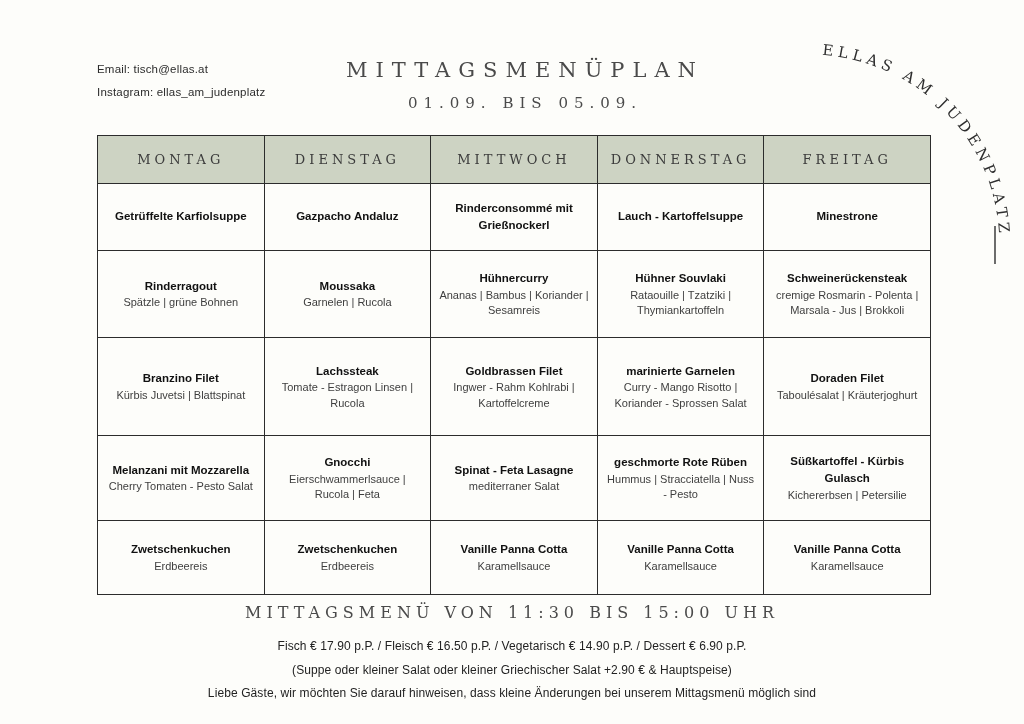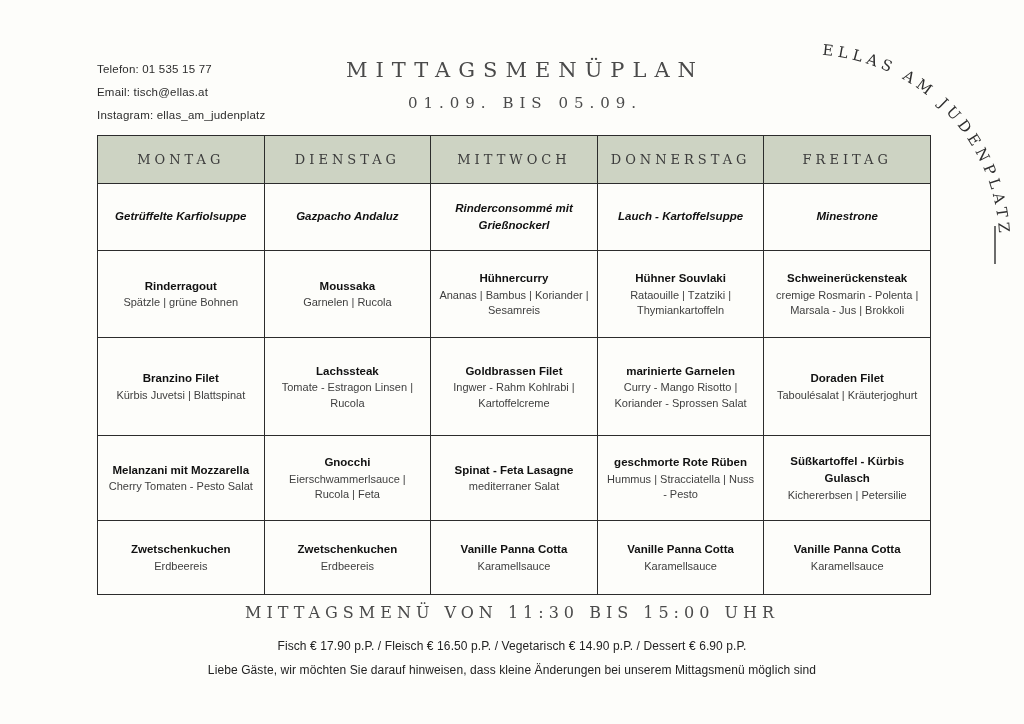--- a/index.html
+++ b/index.html
@@ -64,21 +64,21 @@
   }
   table.menu thead tr { height: 45px; }
   thead th {
     background: #cdd3c3;
     font-family: "DejaVu Serif", serif;
     font-weight: normal;
     font-size: 13px;
     letter-spacing: 4px;
     color: #3b3b3b;
   }
-  tr.r-soup    { height: 55px; font-style: italic; }
+  tr.r-soup    { height: 55px; }
   tr.r-main1   { height: 87px; }
   tr.r-main2   { height: 98px; }
   tr.r-veg     { height: 85px; }
   tr.r-dessert { height: 74px; }
   .dish-title {
     display: block;
     font-weight: bold;
     font-size: 11.5px;
     color: #111111;
     line-height: 1.45;
@@ -110,21 +110,20 @@
     font-size: 12px;
     color: #222222;
     margin-bottom: 9.5px;
     letter-spacing: 0.1px;
   }
 </style>
 </head>
 <body>
 
 <div class="contact">
-  <div>Telefon: 01 535 15 77</div>
   <div>Email: tisch@ellas.at</div>
   <div>Instagram: ellas_am_judenplatz</div>
 </div>
 
 <div class="title-block">
   <div class="main-title">MITTAGSMENÜPLAN</div>
   <div class="sub-title">01.09. BIS 05.09.</div>
 </div>
 
 <svg class="logo-svg" width="215" height="285" viewBox="0 0 215 285">
@@ -257,14 +256,15 @@
         <span class="dish-title">Vanille Panna Cotta</span>
         <span class="dish-desc">Karamellsauce</span>
       </td>
     </tr>
   </tbody>
 </table>
 
 <div class="footer">
   <div class="hours">MITTAGSMENÜ VON 11:30 BIS 15:00 UHR</div>
   <div class="line">Fisch € 17.90 p.P. / Fleisch € 16.50 p.P. / Vegetarisch € 14.90 p.P. / Dessert € 6.90 p.P.</div>
+  <div class="line">(Suppe oder kleiner Salat oder kleiner Griechischer Salat +2.90 € &amp; Hauptspeise)</div>
   <div class="line">Liebe Gäste, wir möchten Sie darauf hinweisen, dass kleine Änderungen bei unserem Mittagsmenü möglich sind</div>
 </div>
 
 </body></html>

